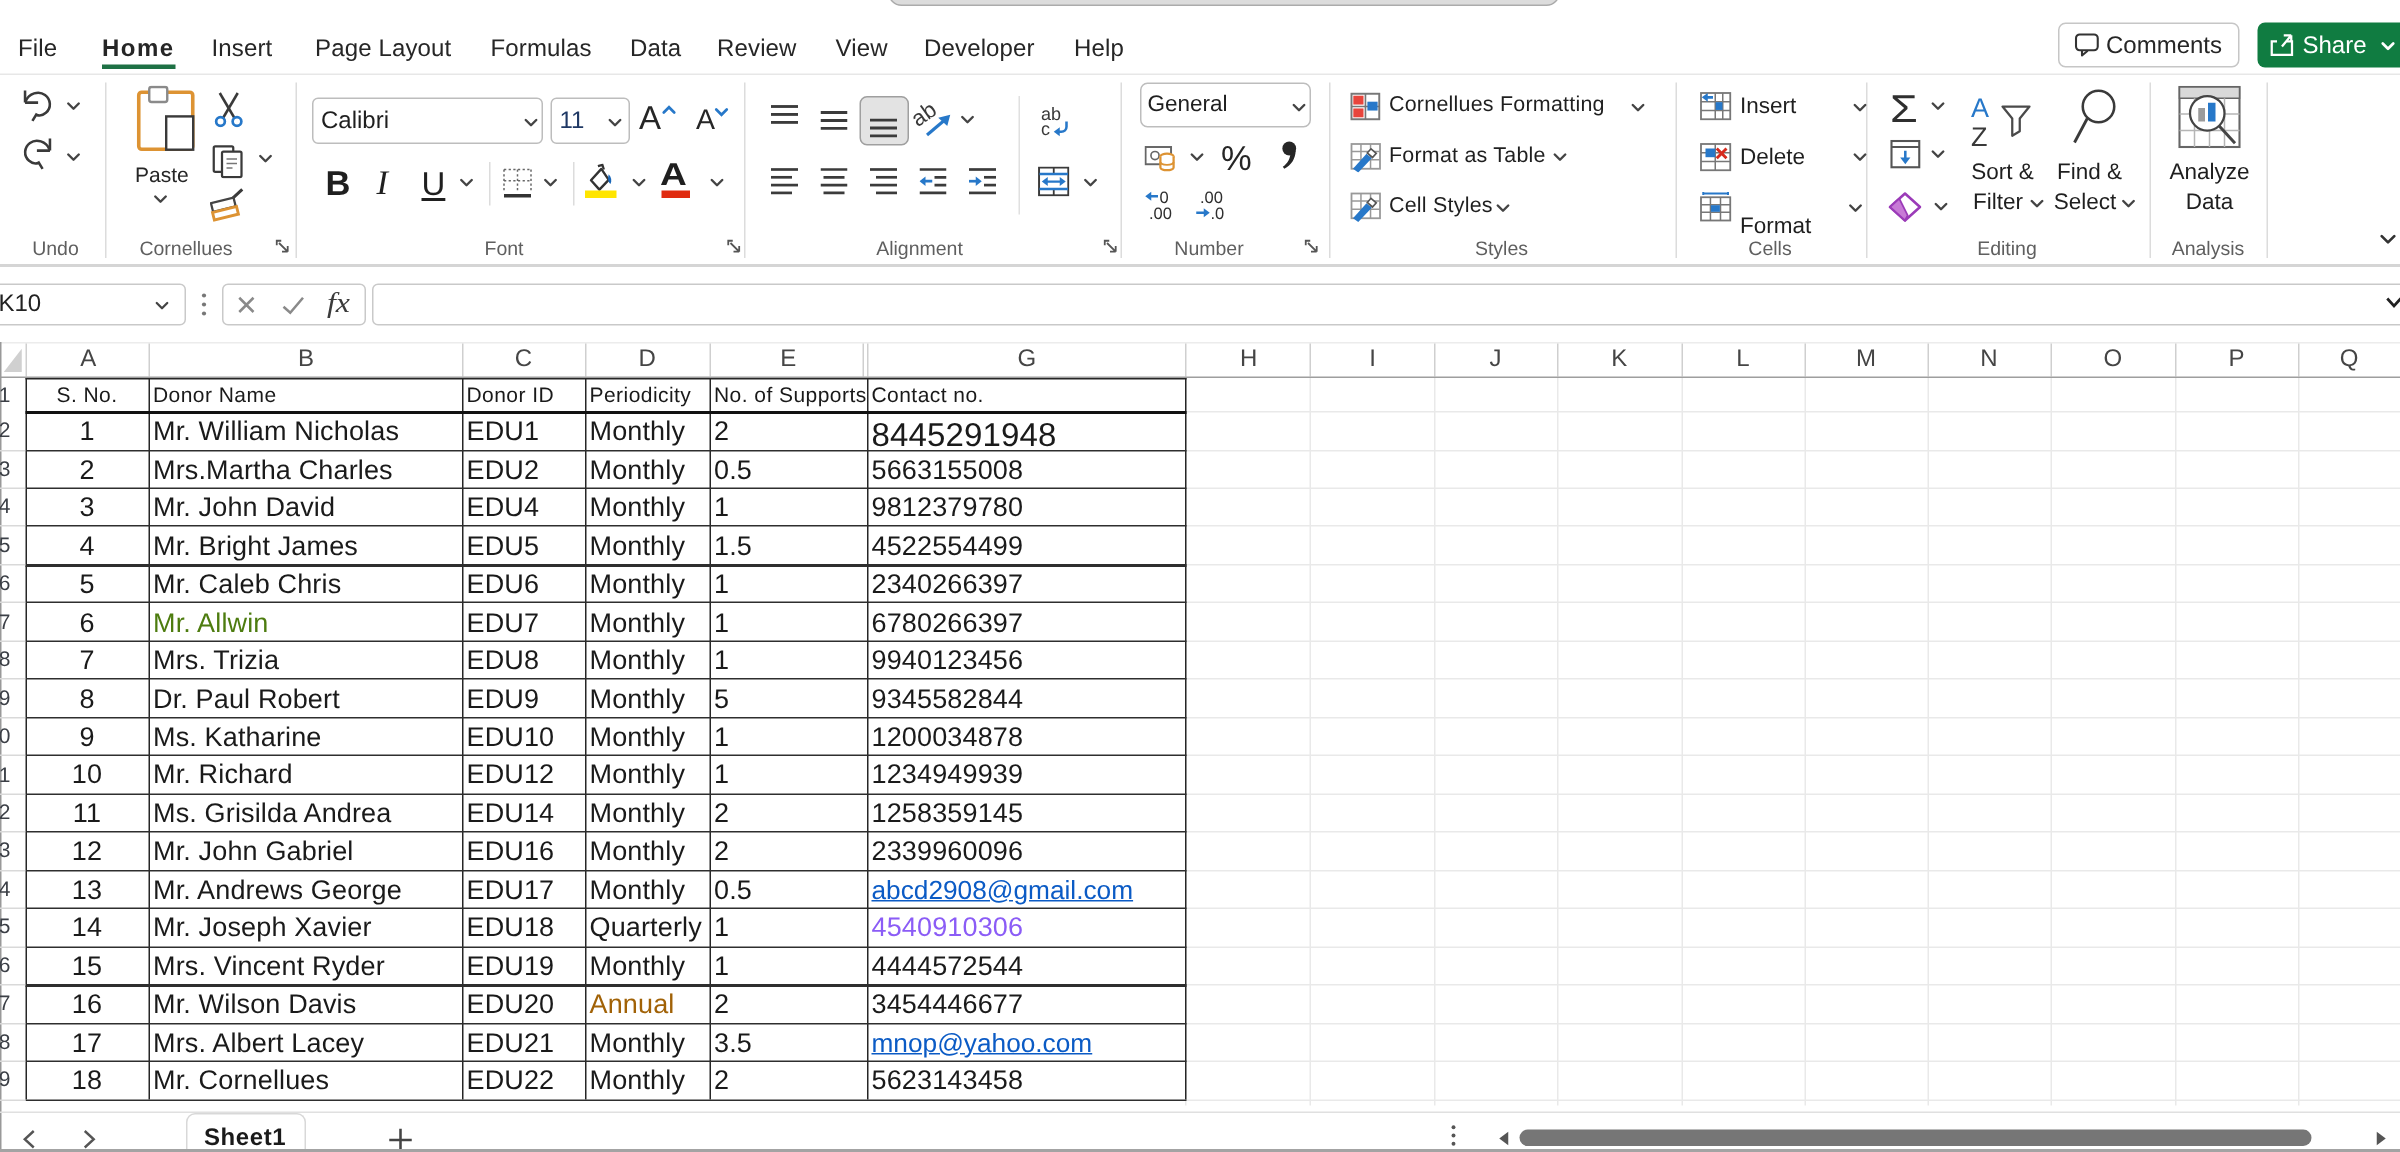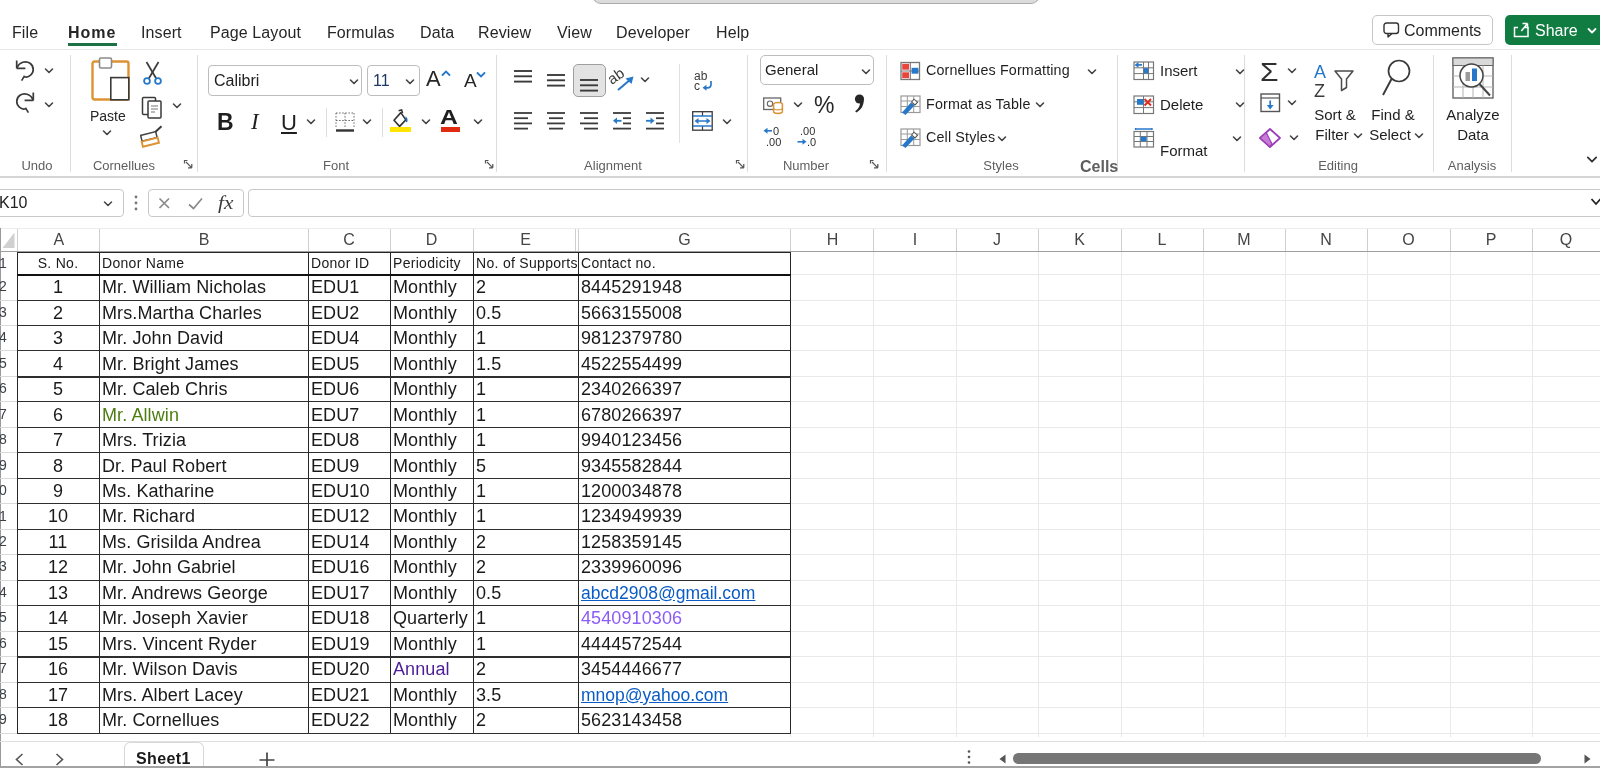--- a/index.html
+++ b/index.html
@@ -40,21 +40,21 @@
 <div class="ab" style="left:1117px;top:55px;width:1px;height:117px;background:#dcdcdc"></div>
 <div class="ab" style="left:1244px;top:55px;width:1px;height:117px;background:#dcdcdc"></div>
 <div class="ab" style="left:1433px;top:55px;width:1px;height:117px;background:#dcdcdc"></div>
 <div class="ab" style="left:1511px;top:55px;width:1px;height:117px;background:#dcdcdc"></div>
 <div class="ab" style="left:-63px;top:158px;width:200px;text-align:center;font-size:13px;color:#5f5f5f;font-weight:normal;white-space:nowrap;">Undo</div>
 <div class="ab" style="left:24px;top:158px;width:200px;text-align:center;font-size:13px;color:#5f5f5f;font-weight:normal;white-space:nowrap;">Cornellues</div>
 <div class="ab" style="left:236px;top:158px;width:200px;text-align:center;font-size:13px;color:#5f5f5f;font-weight:normal;white-space:nowrap;">Font</div>
 <div class="ab" style="left:513px;top:158px;width:200px;text-align:center;font-size:13px;color:#5f5f5f;font-weight:normal;white-space:nowrap;">Alignment</div>
 <div class="ab" style="left:706px;top:158px;width:200px;text-align:center;font-size:13px;color:#5f5f5f;font-weight:normal;white-space:nowrap;">Number</div>
 <div class="ab" style="left:901px;top:158px;width:200px;text-align:center;font-size:13px;color:#5f5f5f;font-weight:normal;white-space:nowrap;">Styles</div>
-<div class="ab" style="left:1080px;top:158px;width:200px;font-size:16px;color:#5f5f5f;font-weight:bold;white-space:nowrap;">Cells</div>
+<div class="ab" style="left:1080px;top:158px;width:200px;text-align:center;font-size:13px;color:#5f5f5f;font-weight:normal;white-space:nowrap;">Cells</div>
 <div class="ab" style="left:1238px;top:158px;width:200px;text-align:center;font-size:13px;color:#5f5f5f;font-weight:normal;white-space:nowrap;">Editing</div>
 <div class="ab" style="left:1372px;top:158px;width:200px;text-align:center;font-size:13px;color:#5f5f5f;font-weight:normal;white-space:nowrap;">Analysis</div>
 <svg class="ab" style="left:183px;top:159px;" width="11" height="11" viewBox="0 0 11 11">
     <path d="M1.5 4.5 V1.5 H4.5 M3 3 L8.8 8.8 M8.8 8.8 V5 M8.8 8.8 H5" fill="none" stroke="#555" stroke-width="1.2"></path>
   </svg>
 <svg class="ab" style="left:484px;top:159px;" width="11" height="11" viewBox="0 0 11 11">
     <path d="M1.5 4.5 V1.5 H4.5 M3 3 L8.8 8.8 M8.8 8.8 V5 M8.8 8.8 H5" fill="none" stroke="#555" stroke-width="1.2"></path>
   </svg>
 <svg class="ab" style="left:735px;top:159px;" width="11" height="11" viewBox="0 0 11 11">
     <path d="M1.5 4.5 V1.5 H4.5 M3 3 L8.8 8.8 M8.8 8.8 V5 M8.8 8.8 H5" fill="none" stroke="#555" stroke-width="1.2"></path>
@@ -498,21 +498,21 @@
 <div class="ab" style="left:102px;top:255px;font-size:14px;color:#1a1a1a;font-weight:normal;white-space:nowrap;letter-spacing:0.3px">Donor Name</div>
 <div class="ab" style="left:311px;top:255px;font-size:14px;color:#1a1a1a;font-weight:normal;white-space:nowrap;letter-spacing:0.3px">Donor ID</div>
 <div class="ab" style="left:393px;top:255px;font-size:14px;color:#1a1a1a;font-weight:normal;white-space:nowrap;letter-spacing:0.3px">Periodicity</div>
 <div class="ab" style="left:476px;top:255px;font-size:14px;color:#1a1a1a;font-weight:normal;white-space:nowrap;letter-spacing:0.3px">No. of Supports</div>
 <div class="ab" style="left:581px;top:255px;font-size:14px;color:#1a1a1a;font-weight:normal;white-space:nowrap;letter-spacing:0.3px">Contact no.</div>
 <div class="ab" style="left:17px;top:277.2px;width:82px;text-align:center;font-size:18px;letter-spacing:0.1px;color:#1a1a1a;white-space:nowrap">1</div>
 <div class="ab" style="left:102px;top:277.2px;font-size:18px;color:#1a1a1a;font-weight:normal;white-space:nowrap;letter-spacing:0.1px">Mr. William Nicholas</div>
 <div class="ab" style="left:311px;top:277.2px;font-size:18px;color:#1a1a1a;font-weight:normal;white-space:nowrap;letter-spacing:0.1px">EDU1</div>
 <div class="ab" style="left:393px;top:277.2px;font-size:18px;color:#1a1a1a;font-weight:normal;white-space:nowrap;letter-spacing:0.1px">Monthly</div>
 <div class="ab" style="left:476px;top:277.2px;font-size:18px;color:#1a1a1a;font-weight:normal;white-space:nowrap;letter-spacing:0.1px">2</div>
-<div class="ab" style="left:581px;top:277.2px;font-size:18px;color:#1a1a1a;font-weight:normal;white-space:nowrap;letter-spacing:0.1px">8445291948</div>
+<div class="ab" style="left:581px;top:277.2px;font-size:22px;color:#1a1a1a;font-weight:normal;white-space:nowrap;letter-spacing:0.1px">8445291948</div>
 <div class="ab" style="left:17px;top:302.7px;width:82px;text-align:center;font-size:18px;letter-spacing:0.1px;color:#1a1a1a;white-space:nowrap">2</div>
 <div class="ab" style="left:102px;top:302.7px;font-size:18px;color:#1a1a1a;font-weight:normal;white-space:nowrap;letter-spacing:0.1px">Mrs.Martha Charles</div>
 <div class="ab" style="left:311px;top:302.7px;font-size:18px;color:#1a1a1a;font-weight:normal;white-space:nowrap;letter-spacing:0.1px">EDU2</div>
 <div class="ab" style="left:393px;top:302.7px;font-size:18px;color:#1a1a1a;font-weight:normal;white-space:nowrap;letter-spacing:0.1px">Monthly</div>
 <div class="ab" style="left:476px;top:302.7px;font-size:18px;color:#1a1a1a;font-weight:normal;white-space:nowrap;letter-spacing:0.1px">0.5</div>
 <div class="ab" style="left:581px;top:302.7px;font-size:18px;color:#1a1a1a;font-weight:normal;white-space:nowrap;letter-spacing:0.1px">5663155008</div>
 <div class="ab" style="left:17px;top:328.1px;width:82px;text-align:center;font-size:18px;letter-spacing:0.1px;color:#1a1a1a;white-space:nowrap">3</div>
 <div class="ab" style="left:102px;top:328.1px;font-size:18px;color:#1a1a1a;font-weight:normal;white-space:nowrap;letter-spacing:0.1px">Mr. John David</div>
 <div class="ab" style="left:311px;top:328.1px;font-size:18px;color:#1a1a1a;font-weight:normal;white-space:nowrap;letter-spacing:0.1px">EDU4</div>
 <div class="ab" style="left:393px;top:328.1px;font-size:18px;color:#1a1a1a;font-weight:normal;white-space:nowrap;letter-spacing:0.1px">Monthly</div>
@@ -586,21 +586,21 @@
 <div class="ab" style="left:581px;top:608.3px;font-size:18px;color:#8b5cf6;font-weight:normal;white-space:nowrap;letter-spacing:0.1px">4540910306</div>
 <div class="ab" style="left:17px;top:633.8px;width:82px;text-align:center;font-size:18px;letter-spacing:0.1px;color:#1a1a1a;white-space:nowrap">15</div>
 <div class="ab" style="left:102px;top:633.8px;font-size:18px;color:#1a1a1a;font-weight:normal;white-space:nowrap;letter-spacing:0.1px">Mrs. Vincent Ryder</div>
 <div class="ab" style="left:311px;top:633.8px;font-size:18px;color:#1a1a1a;font-weight:normal;white-space:nowrap;letter-spacing:0.1px">EDU19</div>
 <div class="ab" style="left:393px;top:633.8px;font-size:18px;color:#1a1a1a;font-weight:normal;white-space:nowrap;letter-spacing:0.1px">Monthly</div>
 <div class="ab" style="left:476px;top:633.8px;font-size:18px;color:#1a1a1a;font-weight:normal;white-space:nowrap;letter-spacing:0.1px">1</div>
 <div class="ab" style="left:581px;top:633.8px;font-size:18px;color:#1a1a1a;font-weight:normal;white-space:nowrap;letter-spacing:0.1px">4444572544</div>
 <div class="ab" style="left:17px;top:659.2px;width:82px;text-align:center;font-size:18px;letter-spacing:0.1px;color:#1a1a1a;white-space:nowrap">16</div>
 <div class="ab" style="left:102px;top:659.2px;font-size:18px;color:#1a1a1a;font-weight:normal;white-space:nowrap;letter-spacing:0.1px">Mr. Wilson Davis</div>
 <div class="ab" style="left:311px;top:659.2px;font-size:18px;color:#1a1a1a;font-weight:normal;white-space:nowrap;letter-spacing:0.1px">EDU20</div>
-<div class="ab" style="left:393px;top:659.2px;font-size:18px;color:#4c1d95;font-weight:normal;white-space:nowrap;letter-spacing:0.1px">Annual</div>
+<div class="ab" style="left:393px;top:659.2px;font-size:18px;color:#a16207;font-weight:normal;white-space:nowrap;letter-spacing:0.1px">Annual</div>
 <div class="ab" style="left:476px;top:659.2px;font-size:18px;color:#1a1a1a;font-weight:normal;white-space:nowrap;letter-spacing:0.1px">2</div>
 <div class="ab" style="left:581px;top:659.2px;font-size:18px;color:#1a1a1a;font-weight:normal;white-space:nowrap;letter-spacing:0.1px">3454446677</div>
 <div class="ab" style="left:17px;top:684.7px;width:82px;text-align:center;font-size:18px;letter-spacing:0.1px;color:#1a1a1a;white-space:nowrap">17</div>
 <div class="ab" style="left:102px;top:684.7px;font-size:18px;color:#1a1a1a;font-weight:normal;white-space:nowrap;letter-spacing:0.1px">Mrs. Albert Lacey</div>
 <div class="ab" style="left:311px;top:684.7px;font-size:18px;color:#1a1a1a;font-weight:normal;white-space:nowrap;letter-spacing:0.1px">EDU21</div>
 <div class="ab" style="left:393px;top:684.7px;font-size:18px;color:#1a1a1a;font-weight:normal;white-space:nowrap;letter-spacing:0.1px">Monthly</div>
 <div class="ab" style="left:476px;top:684.7px;font-size:18px;color:#1a1a1a;font-weight:normal;white-space:nowrap;letter-spacing:0.1px">3.5</div>
 <div class="ab" style="left:581px;top:684.7px;font-size:17.5px;color:#0b5bc5;font-weight:normal;white-space:nowrap;text-decoration:underline">mnop@yahoo.com</div>
 <div class="ab" style="left:17px;top:710.2px;width:82px;text-align:center;font-size:18px;letter-spacing:0.1px;color:#1a1a1a;white-space:nowrap">18</div>
 <div class="ab" style="left:102px;top:710.2px;font-size:18px;color:#1a1a1a;font-weight:normal;white-space:nowrap;letter-spacing:0.1px">Mr. Cornellues</div>

